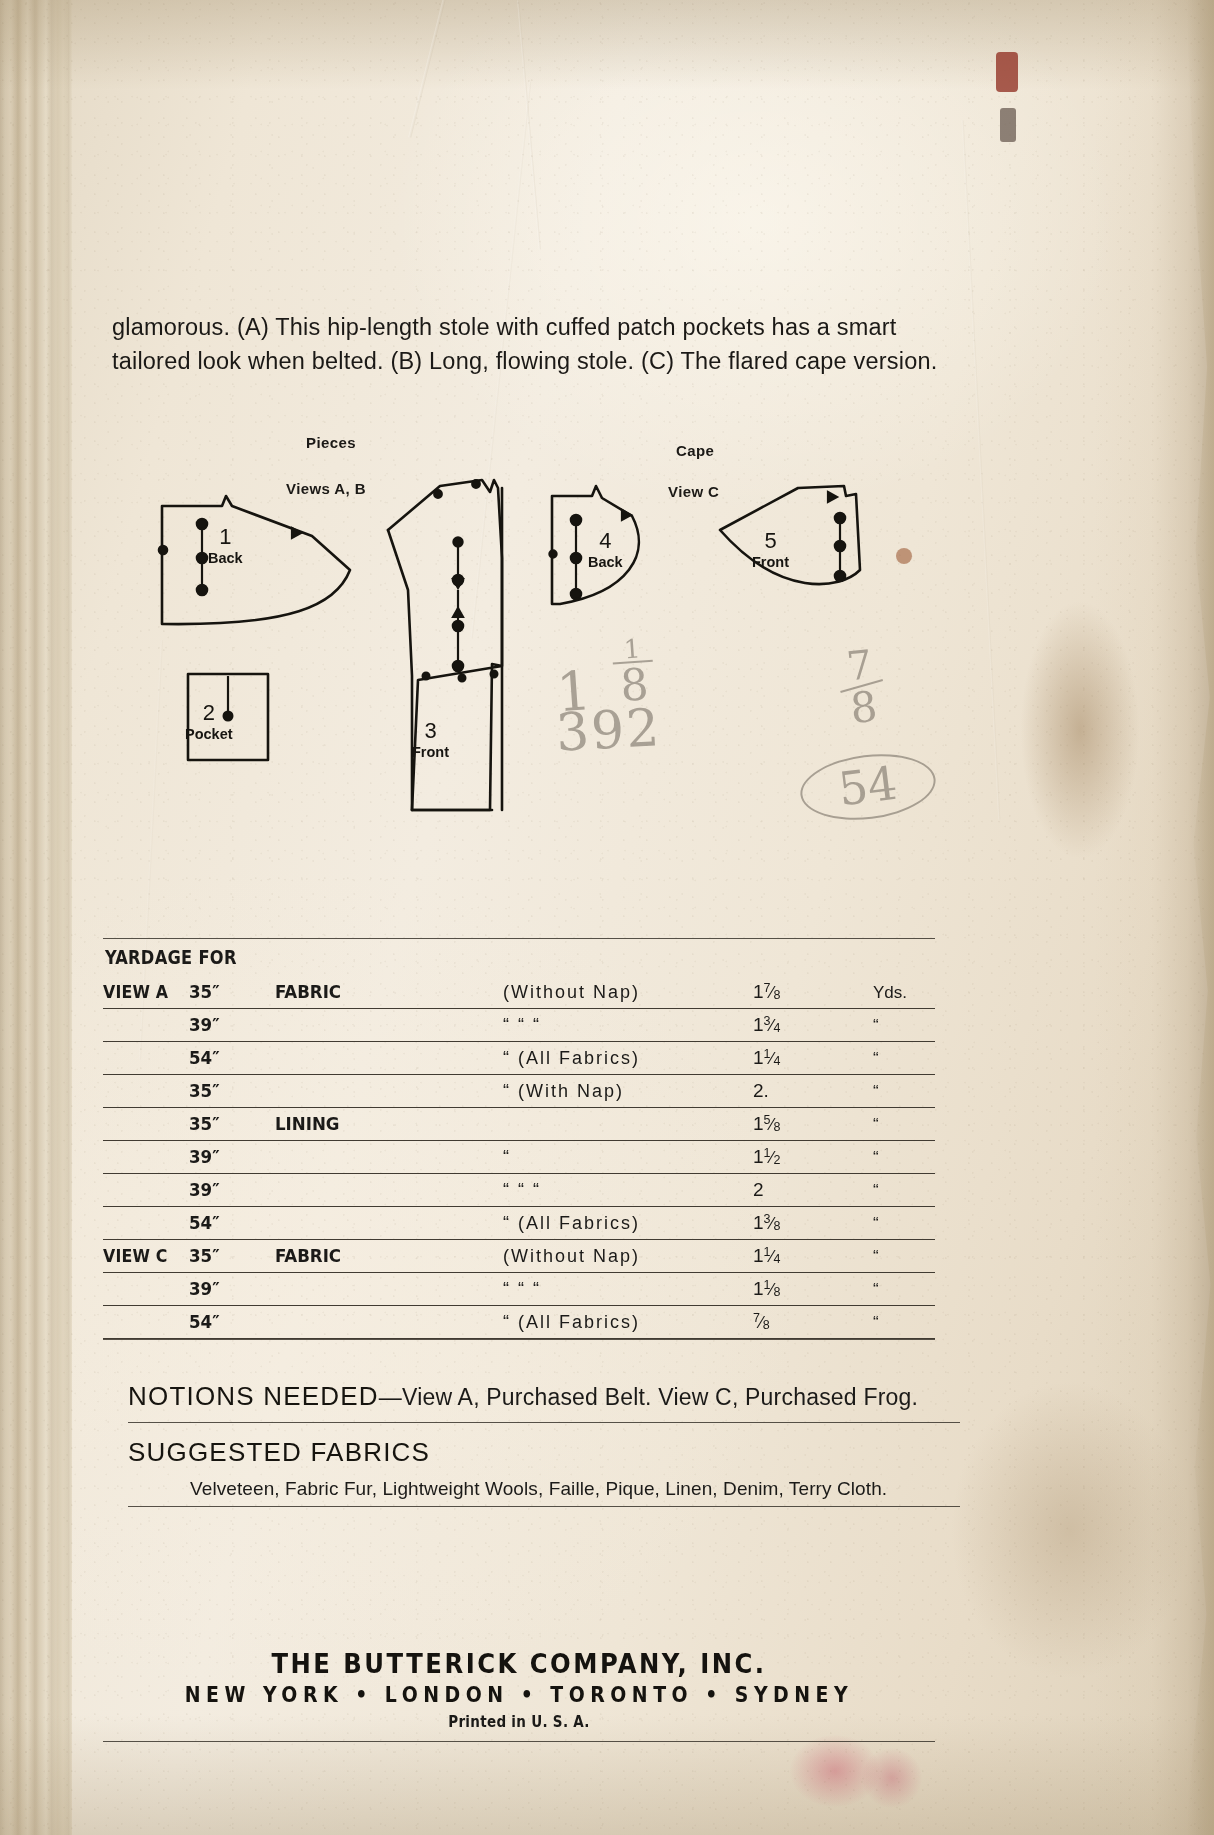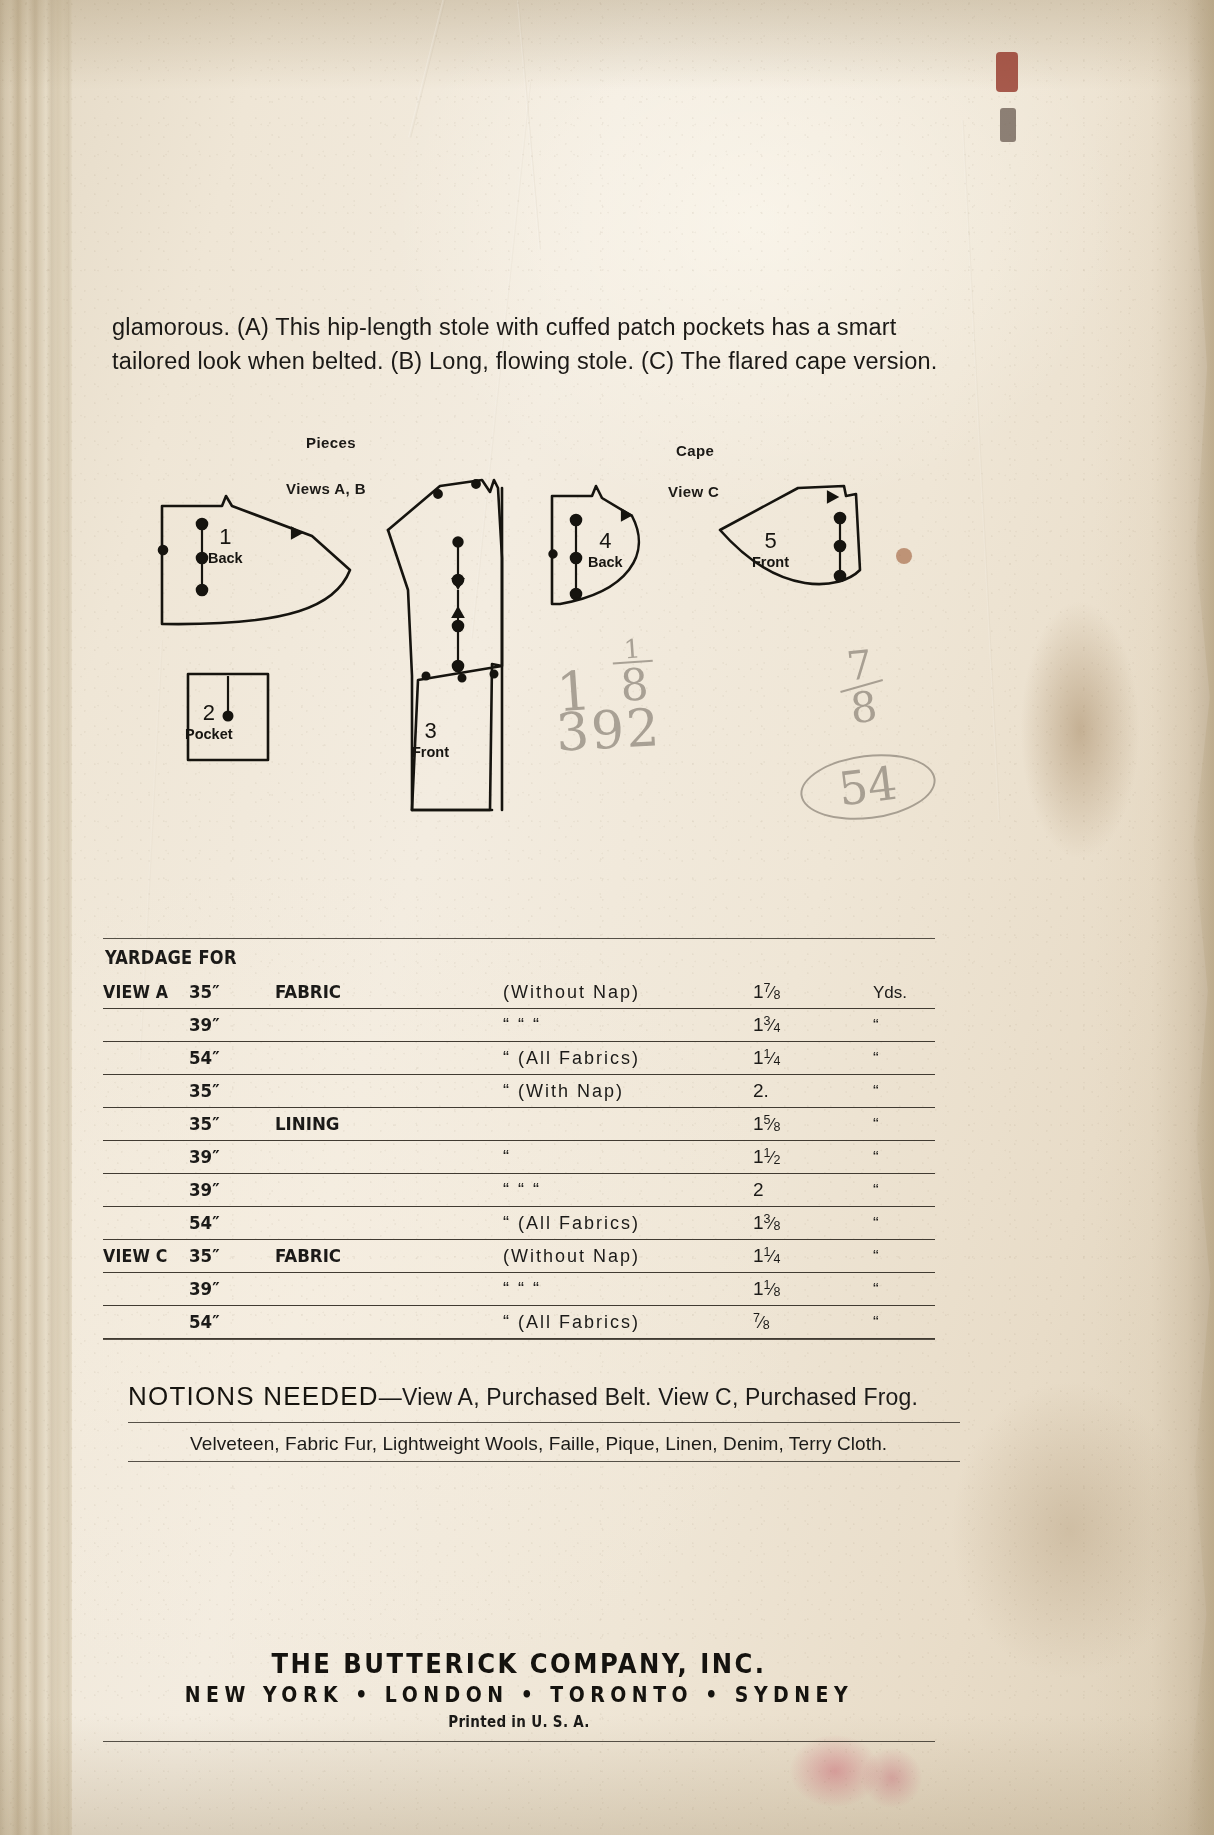--- a/index.html
+++ b/index.html
@@ -539,20 +539,21 @@
           </tbody>
       </table>
       <hr class="rule">
     </div>
 
     <div class="abs" id="notions">
       <div class="sec-body" style="padding:6px 0 10px 0;">
         <span class="sec-head">NOTIONS NEEDED</span><span>—View A, Purchased Belt. View C, Purchased Frog.</span>
       </div>
       <hr class="rule">
+      <div class="sec-head" style="padding:14px 0 0 0;">SUGGESTED FABRICS</div>
       <div id="fabrics-list">Velveteen, Fabric Fur, Lightweight  Wools, Faille, Pique, Linen, Denim,  Terry Cloth.</div>
       <hr class="rule">
     </div>
 
     <div class="abs" id="footer">
       <div class="company">THE BUTTERICK COMPANY, INC.</div>
       <div class="cities">NEW YORK  •  LONDON  •  TORONTO  •  SYDNEY</div>
       <div class="printed">Printed in U. S. A.</div>
       <hr class="rule" style="margin-top:10px;">
     </div>

